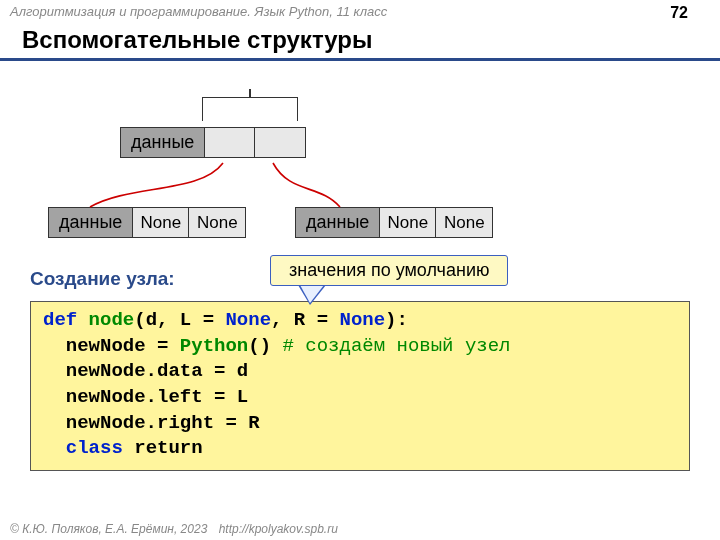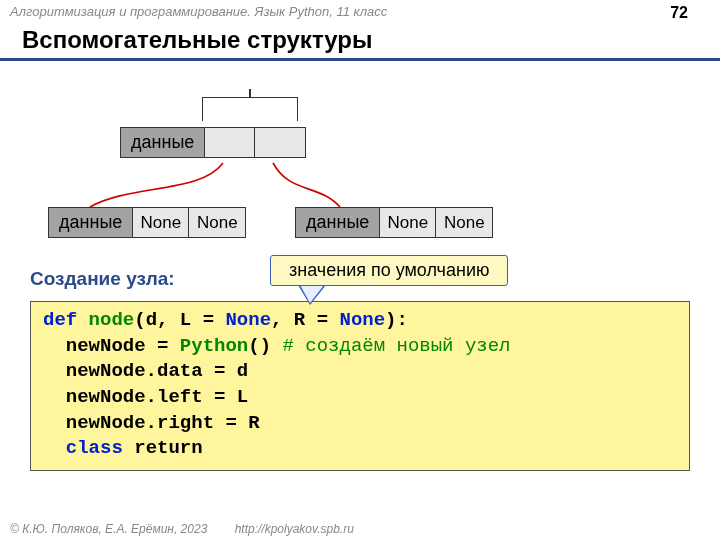--- a/index.html
+++ b/index.html
@@ -112,21 +112,21 @@
     white-space: pre;
   }
   .kw { color: #0022cc; margin-top: 20px; }
   .fn { color: #008800; }
   .lit { color: #0022cc; }
   .cm { color: #008800; font-weight: normal; }
   .footer {
     position: absolute; bottom: 4px; left: 10px;
     font-size: 12px; color: #888; font-style: italic;
   }
-  .footer .url { margin-left: 24px; }
+  .footer .url { margin-left: 8px; }
 </style>
 </head>
 <body>
 
 <div class="header">
   <span>Алгоритмизация и программирование. Язык Python, 11 класс</span>
   <span class="page">72</span>
 </div>
 
 <div class="title">Вспомогательные структуры</div>

